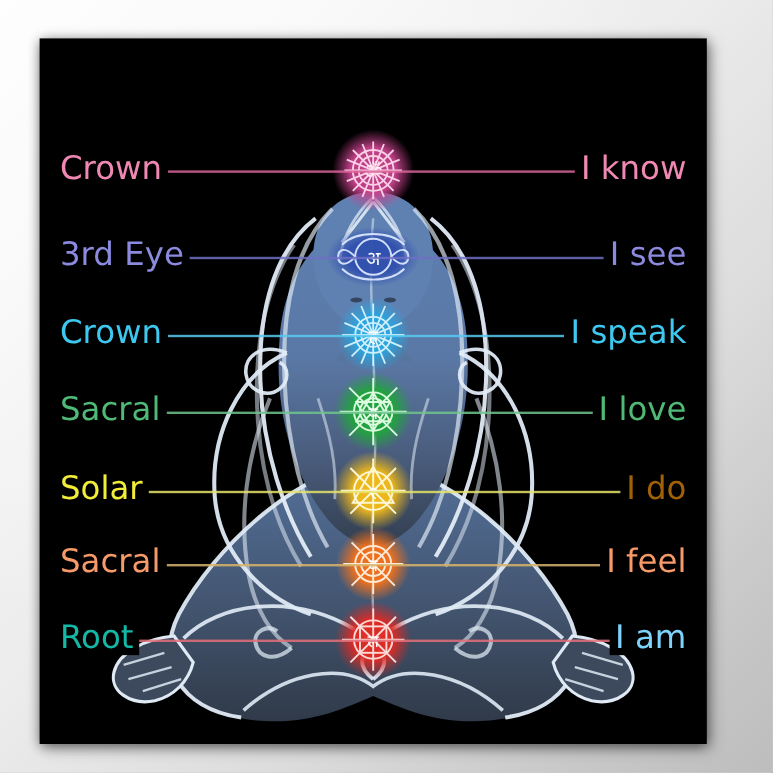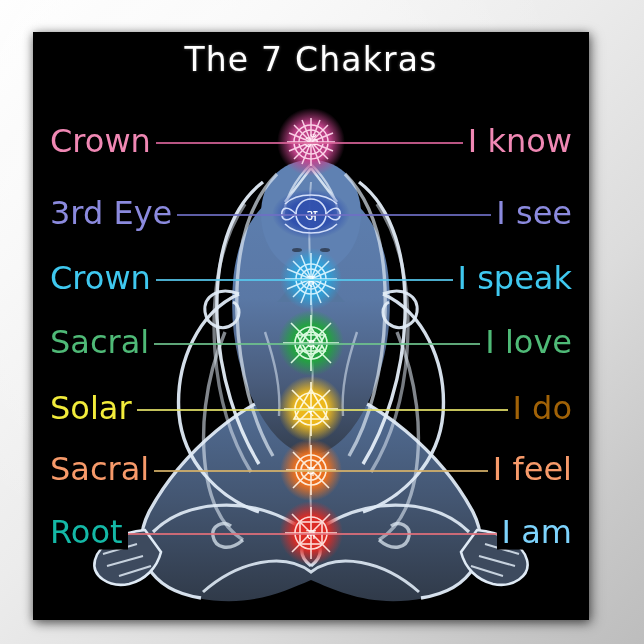--- a/index.html
+++ b/index.html
@@ -51,21 +51,21 @@
   }
   .row-line:before,.row-line:after{
     content:"";position:absolute;top:-7px;width:2px;height:16px;
     background:inherit;opacity:.95;
   }
   .row-line:before{left:0;}
   .row-line:after{right:0;}
   .row-label-left,.row-label-right{
     position:absolute;top:0;
     font-family:"DejaVu Sans", sans-serif;
-    font-size:32px;line-height:0;white-space:nowrap;
+    font-size:27px;line-height:0;white-space:nowrap;
     transform:translateY(-2px);
   }
   .row-label-left{left:12px;}
   .row-label-right{right:12px;text-align:right;}
   .row-label-left span,.row-label-right span{
     display:inline-block;position:relative;
     background:#000;padding:0 5px;
     line-height:1.05;transform:translateY(-46%);
   }
 </style>
@@ -267,21 +267,20 @@
         <circle r="32" fill="url(#glowRed)"></circle>
         <g stroke="#ffe3e0" stroke-width="1.6" fill="none" opacity="0.95">
           <circle r="16"></circle>
           <rect x="-11" y="-11" width="22" height="22"></rect>
           <path d="M-26 0 L26 0 M0 -26 L0 26 M-19 -19 L19 19 M-19 19 L19 -19"></path>
         </g>
         <text y="6" text-anchor="middle" fill="#ffffff" font-size="14" font-family="DejaVu Sans, sans-serif">ल</text>
       </g>
     </svg>
 
-    <div id="poster-title">The 7 Chakras</div>
 
     <div class="chakra-row" style="top:110px;">
       <div class="row-line" style="background:#d9649a;"></div>
       <div class="row-label-left" style="color:#f088b4;">
         <span>Crown</span>
       </div>
       <div class="row-label-right" style="color:#f088b4;text-decoration:underline;">
         <span>I know</span>
       </div>
     </div>

